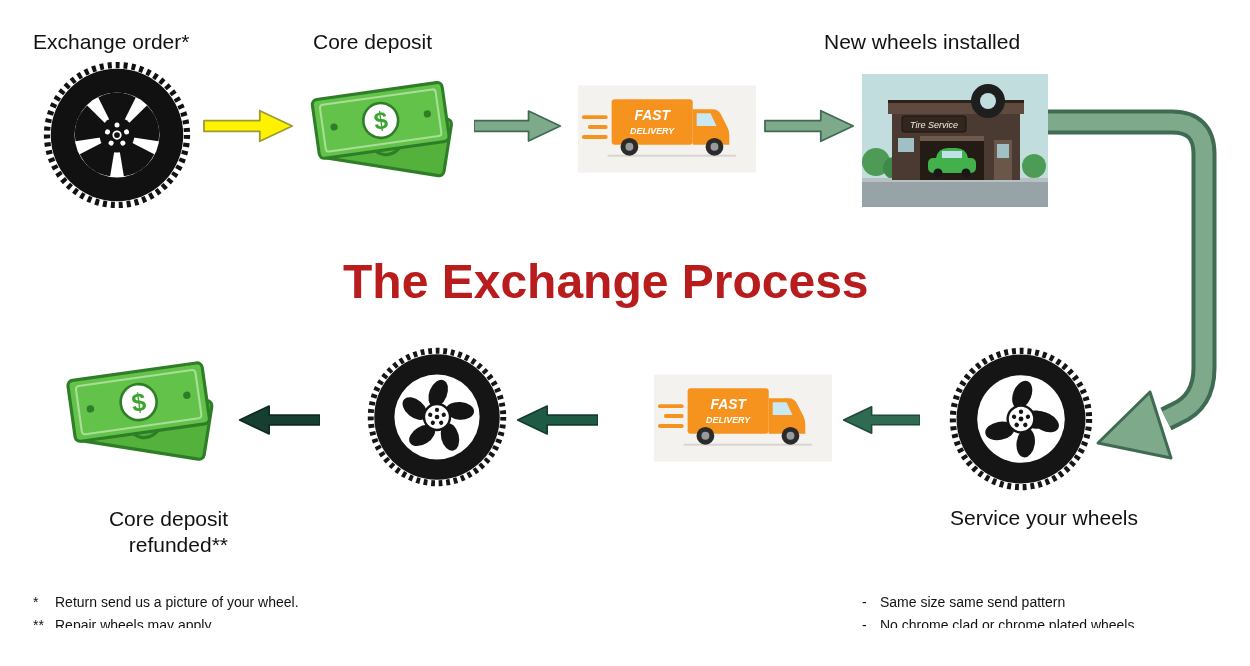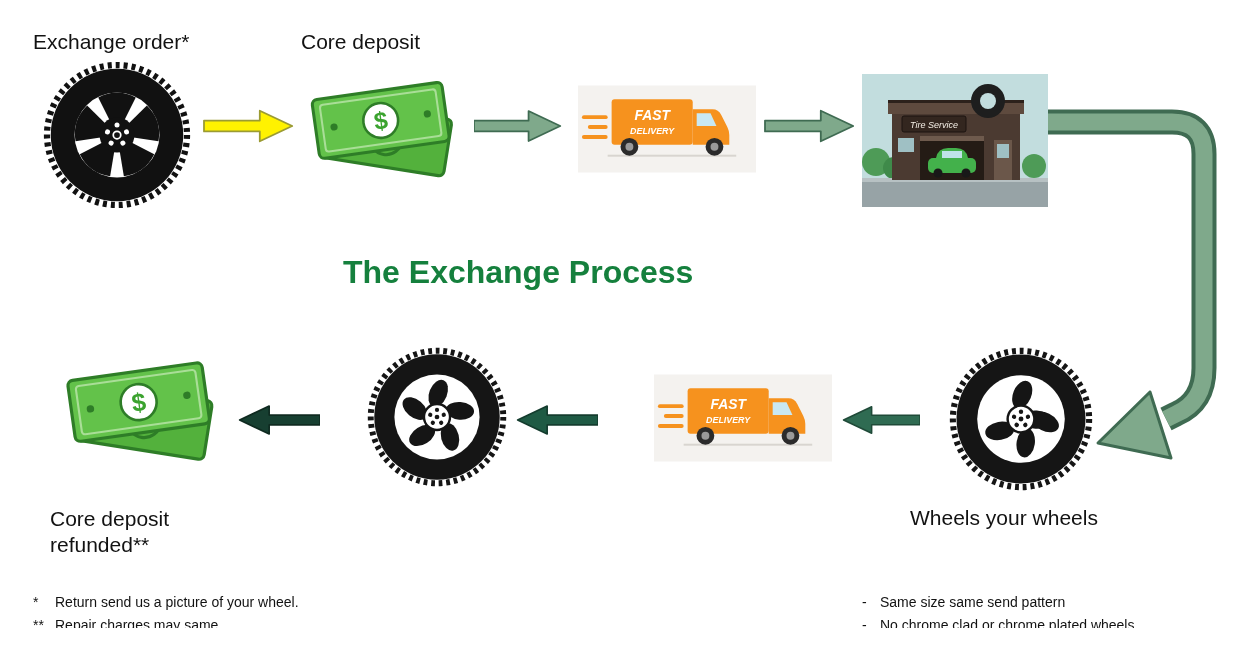--- a/index.html
+++ b/index.html
@@ -1,21 +1,21 @@
 <!DOCTYPE html>
 <html><head>
 <meta charset="utf-8">
 <style>
   * { margin:0; padding:0; box-sizing:border-box; }
   body { font-family:"Liberation Sans", sans-serif; background:#fff; }
   .canvas { position:relative; width:1250px; height:628px; background:#fff; overflow:hidden; }
   .abs { position:absolute; }
   .lbl { position:absolute; font-size:21px; font-weight:500; color:#121212; white-space:nowrap; }
-  .lbl.center { text-align:left; }
-  .title { position:absolute; left:343px; top:254px; font-size:32px; font-weight:700; color:#15803d; white-space:nowrap; }
+  .lbl.center { text-align:right; }
+  .title { position:absolute; left:343px; top:254px; font-size:48px; font-weight:700; color:#b91c1c; white-space:nowrap; }
   .wrap { white-space:normal; line-height:1.25; }
   .fnblock { position:absolute; font-size:14px; font-weight:500; color:#121212; }
   .fnrow { display:flex; margin-bottom:7px; }
   .fnmark { width:22px; flex:0 0 22px; }
   svg text { font-family:"Liberation Sans", sans-serif; }
 </style>
 </head>
 <body>
 
 <div class="canvas">
@@ -41,21 +41,21 @@
       <circle cx="60" cy="52" r="2" transform="rotate(216 60 60)"></circle>
       <circle cx="60" cy="52" r="2" transform="rotate(288 60 60)"></circle>
     </g>
     <circle cx="60" cy="60" r="3" fill="none" stroke="#fff" stroke-width="1.4"></circle>
   </svg>
 
   <svg class="abs" style="left:202px; top:108px;" width="94" height="36" viewBox="0 0 100 40">
     <polygon points="0,14 62,14 62,3 98,20 62,37 62,26 0,26" fill="#FFF200" stroke="#9b9b33" stroke-width="2" stroke-linejoin="round"></polygon>
   </svg>
 
-  <div class="lbl" style="left:301px; top:30px;">Core deposit</div>
+  <div class="lbl" style="left:313px; top:30px;">Core deposit</div>
 
   <svg class="abs" style="left:293px; top:66px;" width="178" height="128" viewBox="0 0 170 125">
     <g transform="rotate(9 85 70)">
       <rect x="28" y="42" width="122" height="56" rx="5" fill="#53B13C" stroke="#2E7D27" stroke-width="3"></rect>
       <circle cx="89" cy="70" r="16" fill="#53B13C" stroke="#2E7D27" stroke-width="3"></circle>
       <text x="89" y="78" font-size="22" font-weight="bold" fill="#2E7D27" text-anchor="middle">$</text>
     </g>
     <g transform="rotate(-8 85 55)">
       <rect x="20" y="24" width="128" height="58" rx="5" fill="#63C24A" stroke="#2E7D27" stroke-width="3"></rect>
       <rect x="27" y="30" width="114" height="46" rx="3" fill="none" stroke="#A9DE97" stroke-width="2"></rect>
@@ -86,20 +86,21 @@
     <circle cx="52" cy="62" r="9" fill="#2b2b2b"></circle>
       <circle cx="52" cy="62" r="4" fill="#9a9a9a"></circle>
     <circle cx="138" cy="62" r="9" fill="#2b2b2b"></circle>
       <circle cx="138" cy="62" r="4" fill="#9a9a9a"></circle>
   </svg>
 
   <svg class="abs" style="left:764px; top:108px;" width="92" height="36" viewBox="0 0 100 40">
     <polygon points="0,14 62,14 62,3 98,20 62,37 62,26 0,26" fill="#7FA98B" stroke="#3F6B52" stroke-width="2" stroke-linejoin="round"></polygon>
   </svg>
 
+  <div class="lbl" style="left:824px; top:30px;">New wheels installed</div>
 
   <svg class="abs" style="left:862px; top:74px;" width="186" height="133" viewBox="0 0 186 133">
     <rect width="186" height="133" fill="#C2DDDE"></rect>
     <circle cx="14" cy="88" r="14" fill="#4E9B57"></circle>
     <circle cx="32" cy="94" r="11" fill="#3F8A4A"></circle>
     <circle cx="172" cy="92" r="12" fill="#4E9B57"></circle>
     <rect y="104" width="186" height="29" fill="#97A3A6"></rect>
     <rect y="104" width="186" height="4" fill="#B7C1C3"></rect>
     <rect x="30" y="36" width="128" height="70" fill="#4B3A31"></rect>
     <rect x="26" y="28" width="136" height="12" fill="#5E4A3E"></rect>
@@ -142,21 +143,21 @@
     <circle cx="60" cy="60" r="11" fill="#fff" stroke="#151515" stroke-width="2"></circle>
     <g fill="#151515">
       <circle cx="60" cy="54" r="1.8"></circle>
       <circle cx="60" cy="54" r="1.8" transform="rotate(72 60 60)"></circle>
       <circle cx="60" cy="54" r="1.8" transform="rotate(144 60 60)"></circle>
       <circle cx="60" cy="54" r="1.8" transform="rotate(216 60 60)"></circle>
       <circle cx="60" cy="54" r="1.8" transform="rotate(288 60 60)"></circle>
     </g>
     <circle cx="60" cy="60" r="2" fill="#151515"></circle>
   </svg>
-  <div class="lbl center" style="left:910px; top:506px; width:228px;">Wheels your wheels</div>
+  <div class="lbl center" style="left:910px; top:506px; width:228px;">Service your wheels</div>
 
   <svg class="abs" style="left:842px; top:402px;" width="78" height="36" viewBox="0 0 100 40">
     <polygon points="100,14 38,14 38,3 2,20 38,37 38,26 100,26" fill="#2F6B52" stroke="#1F4A38" stroke-width="2" stroke-linejoin="round"></polygon>
   </svg>
 
   <svg class="abs" style="left:654px; top:374px;" width="178" height="88" viewBox="0 0 180 88">
     <rect width="180" height="88" fill="#F4F2EF"></rect>
     <g fill="#F6921E">
       <rect x="4" y="30" width="26" height="4" rx="2"></rect>
       <rect x="10" y="40" width="20" height="4" rx="2"></rect>
@@ -221,21 +222,21 @@
   </svg>
   <div class="lbl center wrap" style="left:50px; top:506px; width:178px;">Core deposit refunded**</div>
 
   <div class="fnblock" style="left:33px; top:594px;">
     <div class="fnrow">
       <span class="fnmark">*</span>
       <span>Return send us a picture of your wheel.</span>
     </div>
     <div class="fnrow">
       <span class="fnmark">**</span>
-      <span>Repair charges may same.</span>
+      <span>Repair wheels may apply.</span>
     </div>
   </div>
 
   <div class="fnblock" style="left:862px; top:594px;">
     <div class="fnrow">
       <span class="fnmark" style="width:18px;flex-basis:18px;">-</span>
       <span>Same size same send pattern</span>
     </div>
     <div class="fnrow">
       <span class="fnmark" style="width:18px;flex-basis:18px;">-</span>

